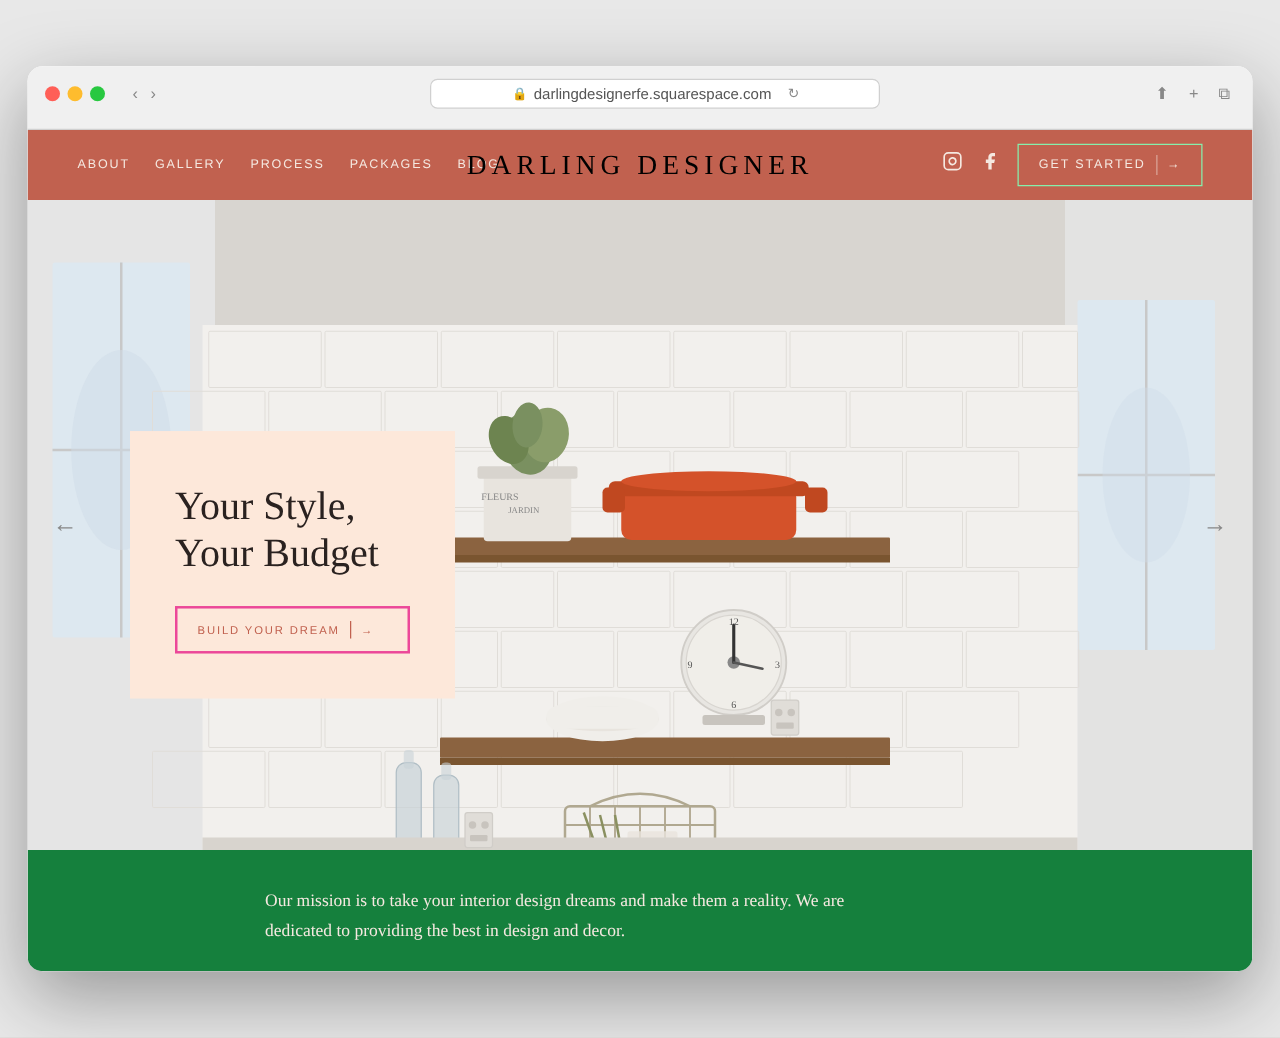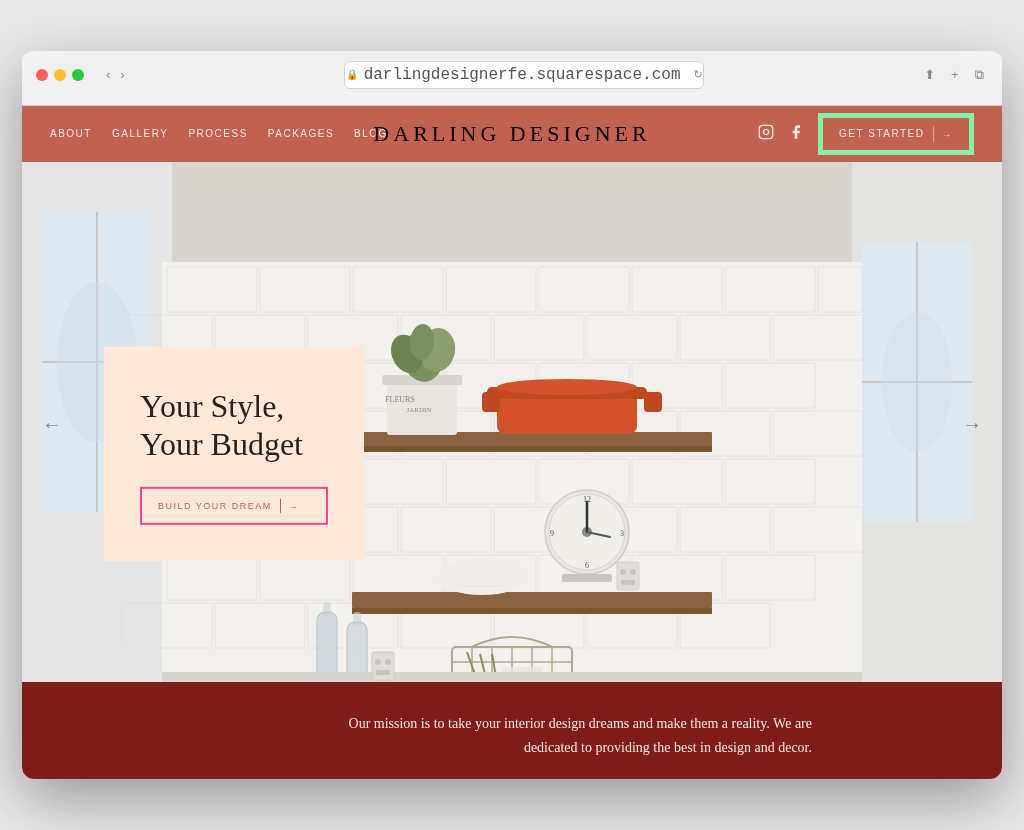--- a/index.html
+++ b/index.html
@@ -64,39 +64,39 @@
       margin-left: 8px;
     }
 
     .lock-icon {
       color: #888;
       font-size: 10px;
     }
 
     .address-text {
       color: #555;
-      font-size: 16px;
-      font-family: Liberation Mono, monospace;
+      font-size: 12px;
+      font-family: Liberation Sans, sans-serif;
     }
 
     .browser-actions {
       display: flex;
       gap: 8px;
       margin-left: auto;
     }
 
     
     .website {
       overflow: hidden;
     }
 
     
     .nav-bar {
       background: #c1614f;
-      padding: 0 28px;
+      padding: 0 40px;
       height: 56px;
       display: flex;
       align-items: center;
       justify-content: space-between;
     }
 
     .nav-left {
       display: flex;
       gap: 20px;
       align-items: center;
@@ -132,21 +132,21 @@
     }
 
     .nav-social-icon {
       color: #f5e8e0;
       font-size: 14px;
       cursor: pointer;
       text-decoration: none;
     }
 
     .get-started-btn {
-      border: 5px solid #86efac;
+      border: 1px solid #86efac;
       color: #f5e8e0;
       background: transparent;
       padding: 8px 16px;
       font-size: 10px;
       letter-spacing: 1.5px;
       text-transform: uppercase;
       cursor: pointer;
       font-family: -apple-system, sans-serif;
       display: flex;
       align-items: center;
@@ -233,23 +233,23 @@
     }
 
     .btn-inner-divider {
       width: 1px;
       height: 14px;
       background: #c1614f;
     }
 
     
     .mission-section {
-      background: #7f1d1d;
+      background: #15803d;
       padding: 30px 40px 20px;
-      text-align: right;
+      text-align: left;
     }
 
     .mission-text {
       color: #f5e8e0;
       font-size: 14px;
       line-height: 1.7;
       font-family: 'Georgia', serif;
       font-weight: normal;
       max-width: 600px;
       margin: 0 auto;

